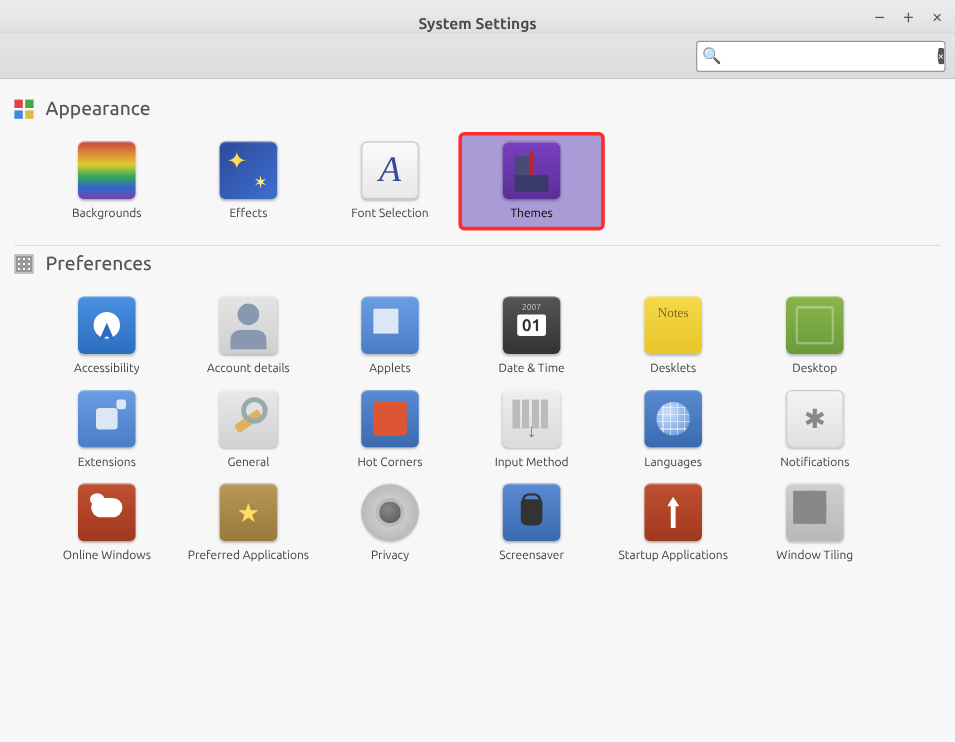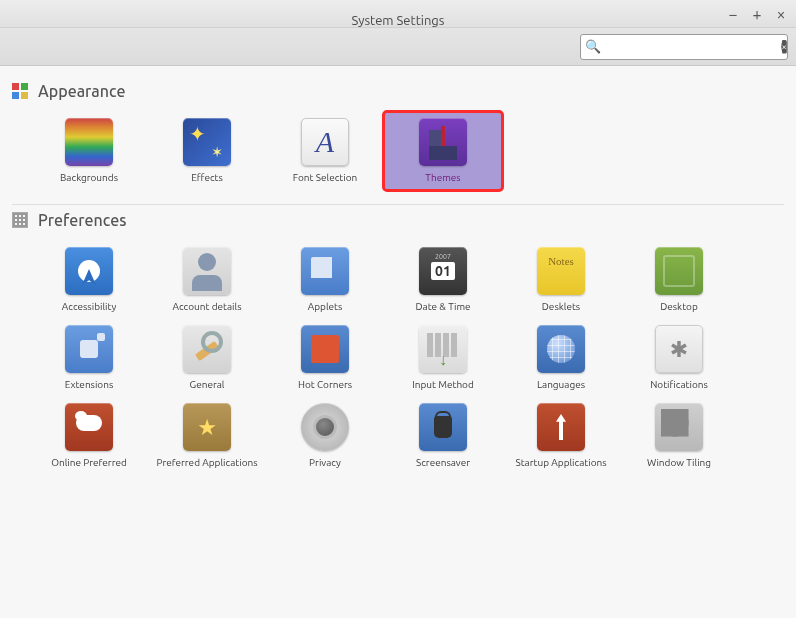--- a/index.html
+++ b/index.html
@@ -17,21 +17,21 @@
     background: linear-gradient(#ededed, #e0e0e0);
     border-bottom: 1px solid #d0d0d0;
     display: flex;
     align-items: center;
     position: relative;
   }
   .titlebar .title {
     position: absolute;
     left: 50%;
     transform: translateX(-50%);
-    font-weight: 400;
+    font-weight: 700;
     color: #4a4a4a;
     margin-top: 12px;
   }
   .win-controls {
     position: absolute;
     right: 6px;
     display: flex;
     gap: 6px;
   }
   .win-btn {
@@ -118,21 +118,21 @@
     margin-top: 6px;
     font-size: 10px;
     color: #3c3c3c;
     line-height: 1.2;
   }
   .item.selected {
     background: #a99cd6;
     outline: 3px solid #ff2a2a;
     outline-offset: -1px;
   }
-  .item.selected .label { color: #701a75; }
+  .item.selected .label { color: #000000; }
   .icon-box {
     width: 48px; height: 48px;
     margin: 0 auto;
     border-radius: 5px;
     position: relative;
     display:flex;align-items:center;justify-content:center;
     box-shadow: 0 1px 2px rgba(0,0,0,0.25), inset 0 1px 0 rgba(255,255,255,0.3);
   }
   
   .ic-backgrounds { background: linear-gradient(#cc4444,#dd8833,#ddcc33,#33aa55,#3366cc,#7744aa); }
@@ -323,21 +323,21 @@
     <div class="item">
       <div class="icon-box ic-lang"></div>
       <div class="label">Languages</div>
     </div>
     <div class="item">
       <div class="icon-box ic-notif"></div>
       <div class="label">Notifications</div>
     </div>
     <div class="item">
       <div class="icon-box ic-online"></div>
-      <div class="label">Online Preferred</div>
+      <div class="label">Online Windows</div>
     </div>
     <div class="item">
       <div class="icon-box ic-pref"></div>
       <div class="label">Preferred Applications</div>
     </div>
     <div class="item">
       <div class="icon-box ic-privacy"></div>
       <div class="label">Privacy</div>
     </div>
     <div class="item">

